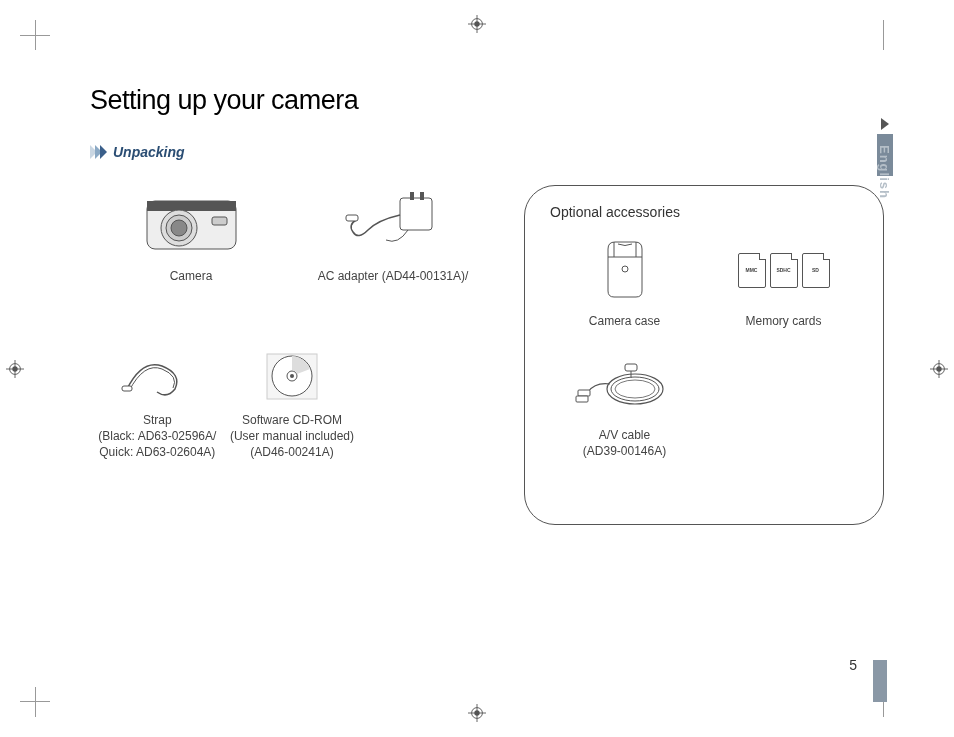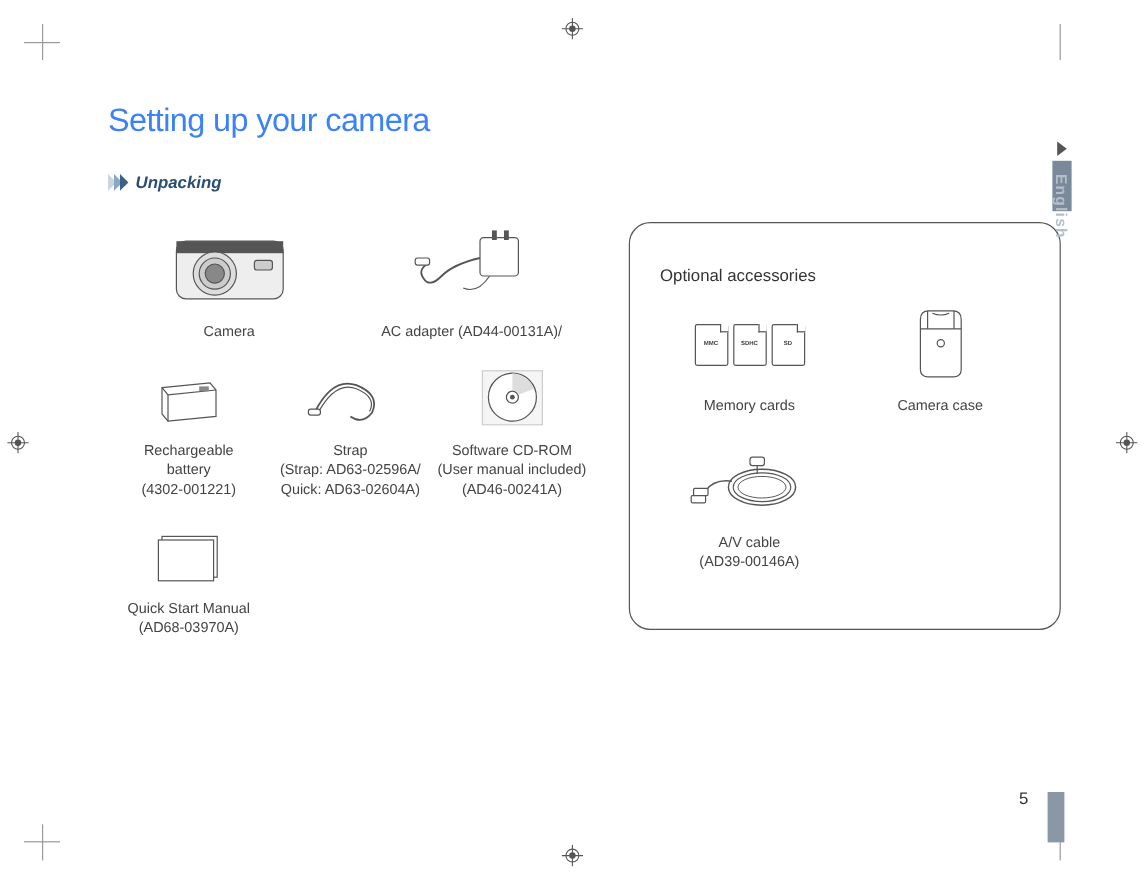--- a/index.html
+++ b/index.html
@@ -40,21 +40,21 @@
       position: absolute;
       top: 85px;
       left: 90px;
       right: 70px;
       bottom: 50px;
     }
     .title {
       font-size: 27px;
       font-weight: 300;
       letter-spacing: -0.5px;
-      color: #3b82f6;
+      color: #000000;
       margin-bottom: 28px;
     }
     .section-header {
       display: flex;
       align-items: center;
       margin-bottom: 25px;
       font-style: italic;
     }
     .chevrons {
       display: flex;
@@ -102,22 +102,22 @@
       align-items: center;
       justify-content: center;
       margin-bottom: 8px;
     }
     .img-box.small { height: 55px; }
     .right-col {
       width: 360px;
     }
     .opt-box {
       border: 1px solid #555;
-      border-radius: 18px;
-      padding: 35px 20px 25px;
+      border-radius: 31px;
+      padding: 18px 20px 25px;
       min-height: 340px;
     }
     .opt-title {
       font-size: 14px;
       color: #333;
       margin-bottom: 15px;
       margin-left: 5px;
     }
     .opt-row {
       display: flex;
@@ -267,104 +267,79 @@
               <path d="M 70 40 Q 60 55 48 50" fill="none" stroke="#555"></path>
             </svg>
           </div>
           <div>AC adapter (AD44-00131A)/</div>
         </div>
       </div>
 
       <div class="row2">
         <div class="item">
           <div class="img-box small">
-            <svg width="55" height="42" viewBox="0 0 55 42">
-              <path d="M 5 12 L 45 8 L 50 14 L 50 36 L 10 40 L 5 34 Z" fill="#fff" stroke="#555"></path>
-              <path d="M 5 12 L 10 18 L 50 14" fill="none" stroke="#555"></path>
-              <path d="M 10 18 L 10 40" fill="none" stroke="#555"></path>
-              <rect x="36" y="11" width="8" height="4" fill="#888"></rect>
-            </svg>
-          </div>
-          <div>Rechargeable</div>
-          <div>battery</div>
-          <div>(4302-001221)</div>
-        </div>
-        <div class="item">
-          <div class="img-box small">
             <svg width="80" height="45" viewBox="0 0 80 45">
               <path d="M 10 35 Q 25 5 45 12 Q 65 20 58 35 Q 50 45 40 38" fill="none" stroke="#555" stroke-width="1.5"></path>
               <path d="M 12 37 Q 27 8 45 15 Q 62 22 56 34" fill="none" stroke="#555" stroke-width="1"></path>
               <rect x="5" y="32" width="10" height="5" rx="2" fill="#fff" stroke="#555"></rect>
             </svg>
           </div>
           <div>Strap</div>
-          <div>(Strap: AD63-02596A/</div>
+          <div>(Black: AD63-02596A/</div>
           <div>Quick: AD63-02604A)</div>
         </div>
         <div class="item">
           <div class="img-box small">
             <svg width="60" height="55" viewBox="0 0 60 55">
               <rect x="5" y="5" width="50" height="45" fill="#f5f5f5" stroke="#ccc"></rect>
               <circle cx="30" cy="27" r="20" fill="#fff" stroke="#555"></circle>
               <circle cx="30" cy="27" r="5" fill="#fff" stroke="#555"></circle>
               <circle cx="30" cy="27" r="2" fill="#555"></circle>
               <path d="M 30 7 A 20 20 0 0 1 48 20 L 35 25 A 6 6 0 0 0 30 21 Z" fill="#ddd"></path>
             </svg>
           </div>
           <div>Software CD-ROM</div>
           <div>(User manual included)</div>
           <div>(AD46-00241A)</div>
         </div>
       </div>
 
-      <div class="row3">
-        <div class="item">
-          <div class="img-box small">
-            <svg width="60" height="45" viewBox="0 0 60 45">
-              <rect x="8" y="6" width="46" height="34" fill="#fff" stroke="#555"></rect>
-              <rect x="5" y="9" width="46" height="34" fill="#fff" stroke="#555"></rect>
-            </svg>
-          </div>
-          <div>Quick Start Manual</div>
-          <div>(AD68-03970A)</div>
-        </div>
-      </div>
     </div>
 
     <div class="right-col">
       <div class="opt-box">
         <div class="opt-title">Optional accessories</div>
         <div class="opt-row">
+          <div class="opt-item">
+            <div class="img-box">
+              <svg width="50" height="62" viewBox="0 0 50 62">
+                <path d="M 8 10 Q 8 3 15 3 L 35 3 Q 42 3 42 10 L 42 52 Q 42 58 36 58 L 14 58 Q 8 58 8 52 Z" fill="#fff" stroke="#555"></path>
+                <path d="M 8 18 L 42 18" stroke="#555"></path>
+                <path d="M 14 3 L 14 18 M 36 3 L 36 18" stroke="#555"></path>
+                <circle cx="25" cy="30" r="3" fill="none" stroke="#555"></circle>
+                <path d="M 18 5 Q 25 8 32 5" fill="none" stroke="#555"></path>
+              </svg>
+            </div>
+            <div>Camera case</div>
+          </div>
           <div class="opt-item">
             <div class="img-box">
               <div class="mem-cards">
                 <div class="mem-card">
                     <span class="mem-label">MMC</span>
                   </div>
                 <div class="mem-card">
                     <span class="mem-label">SDHC</span>
                   </div>
                 <div class="mem-card">
                     <span class="mem-label">SD</span>
                   </div>
               </div>
             </div>
             <div>Memory cards</div>
-          </div>
-          <div class="opt-item">
-            <div class="img-box">
-              <svg width="50" height="62" viewBox="0 0 50 62">
-                <path d="M 8 10 Q 8 3 15 3 L 35 3 Q 42 3 42 10 L 42 52 Q 42 58 36 58 L 14 58 Q 8 58 8 52 Z" fill="#fff" stroke="#555"></path>
-                <path d="M 8 18 L 42 18" stroke="#555"></path>
-                <path d="M 14 3 L 14 18 M 36 3 L 36 18" stroke="#555"></path>
-                <circle cx="25" cy="30" r="3" fill="none" stroke="#555"></circle>
-                <path d="M 18 5 Q 25 8 32 5" fill="none" stroke="#555"></path>
-              </svg>
-            </div>
-            <div>Camera case</div>
           </div>
         </div>
         <div class="opt-row">
           <div class="opt-item">
             <div class="img-box">
               <svg width="110" height="60" viewBox="0 0 110 60">
                 <ellipse cx="65" cy="35" rx="28" ry="15" fill="none" stroke="#555" stroke-width="1.2"></ellipse>
                 <ellipse cx="65" cy="35" rx="24" ry="12" fill="none" stroke="#555" stroke-width="1"></ellipse>
                 <ellipse cx="65" cy="35" rx="20" ry="9" fill="none" stroke="#555" stroke-width="0.8"></ellipse>
                 <path d="M 40 30 Q 25 28 18 38" fill="none" stroke="#555" stroke-width="1.2"></path>

